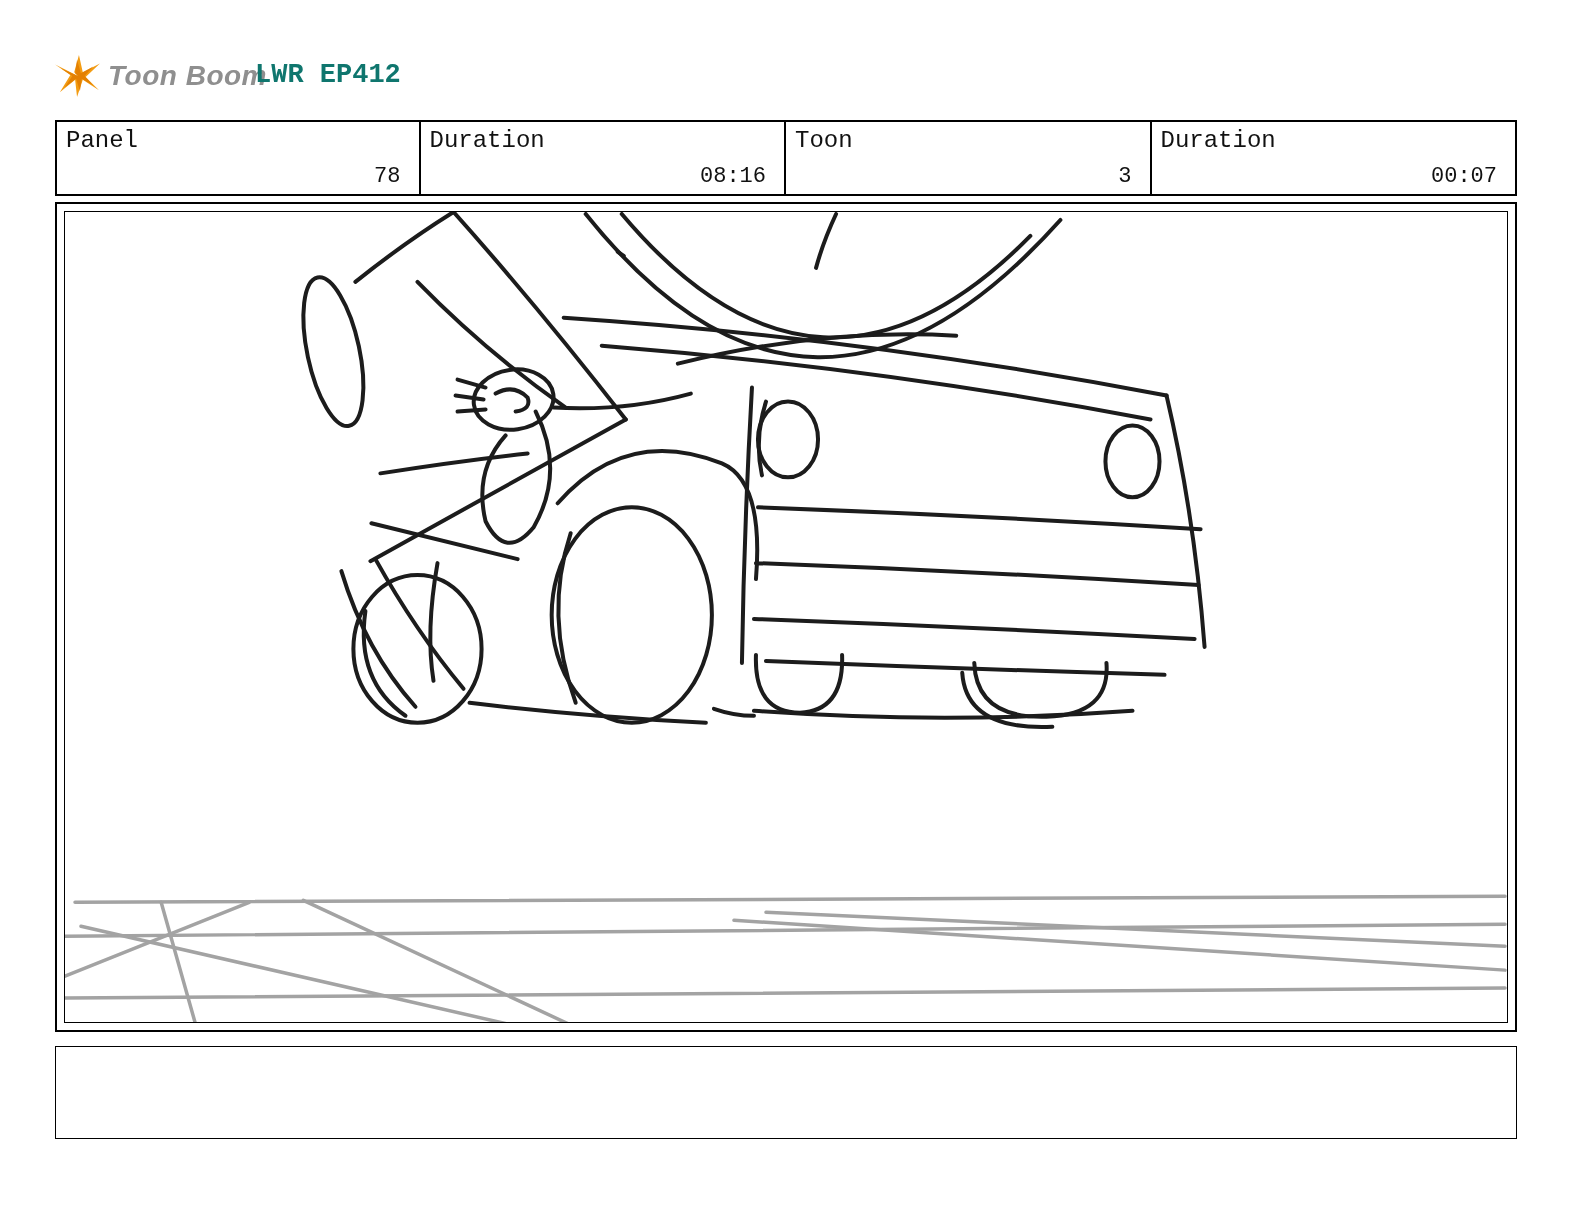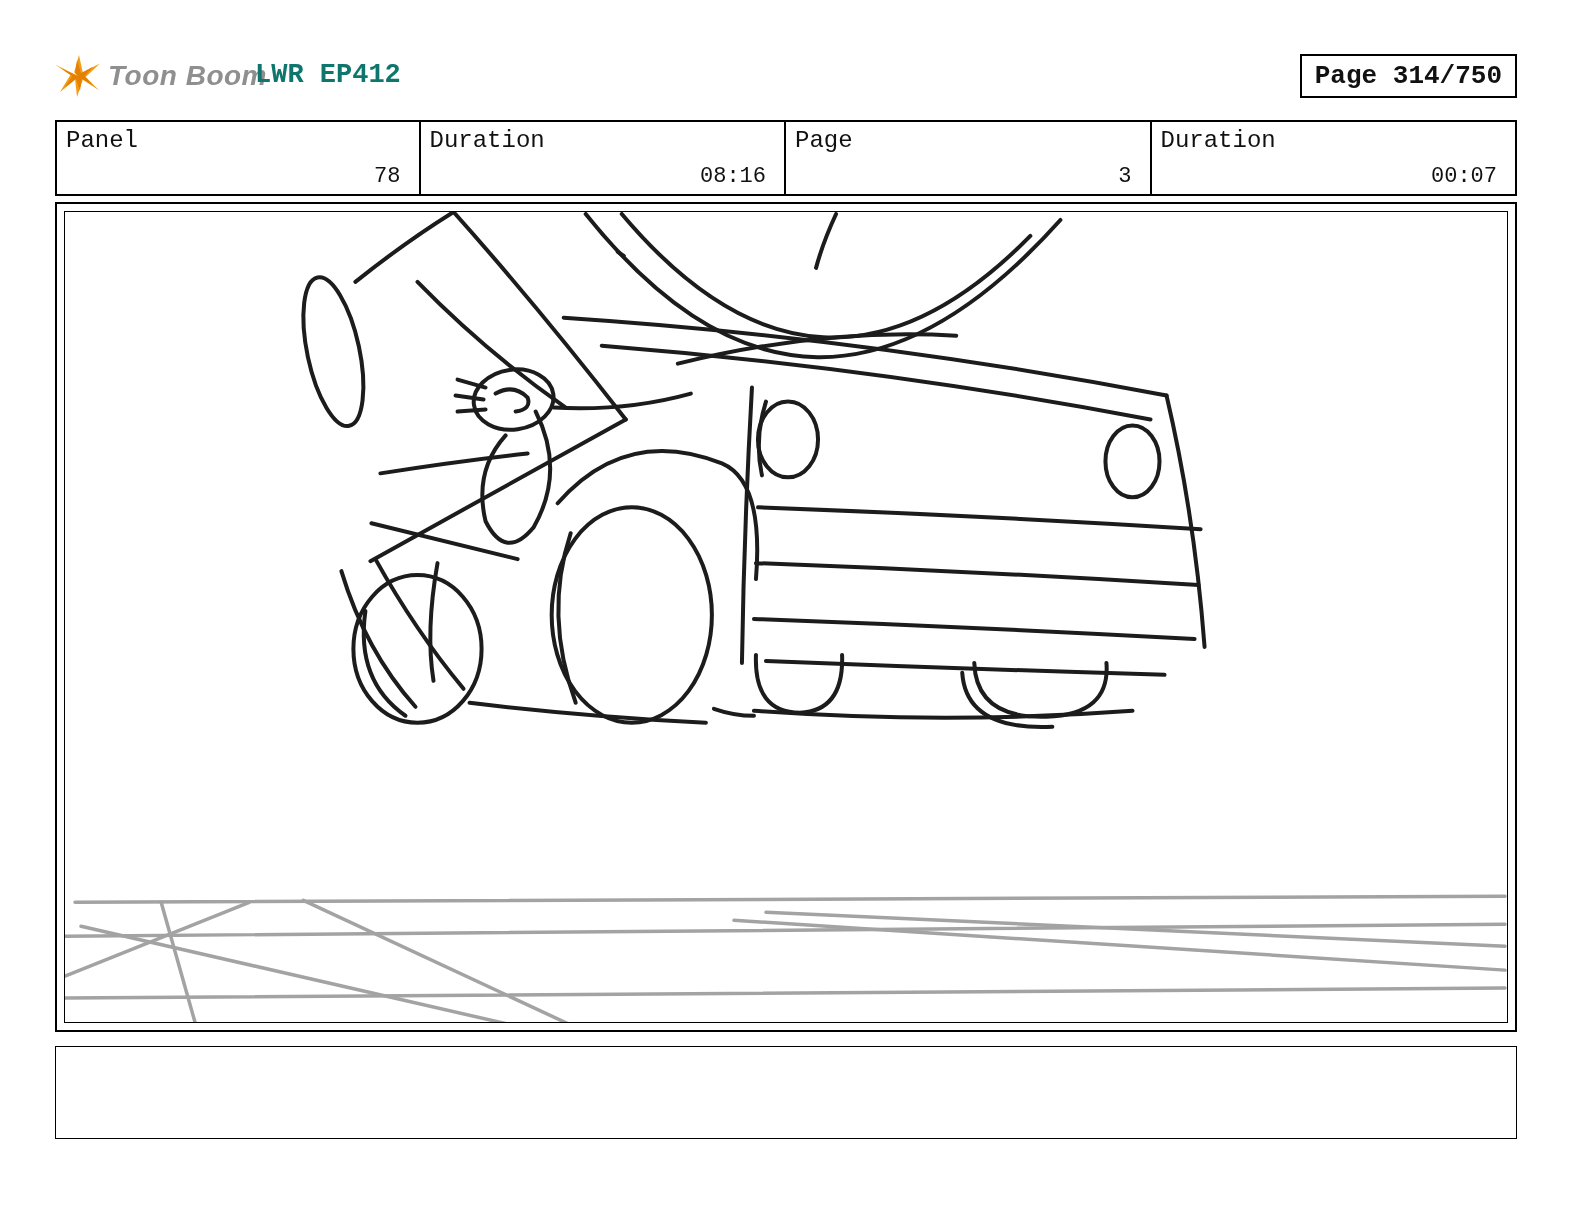--- a/index.html
+++ b/index.html
@@ -139,36 +139,33 @@
 
   <header class="topbar">
     <div class="brand">
       <svg class="logo-ico" viewBox="0 0 48 44" aria-hidden="true">
         <polygon fill="#f39c12" points="24,22 0,10 16,21 5,39 21,26 23,44 29,26 46,37 32,23 47,9 29,18 25,0 20,18"></polygon>
         <polygon fill="#e07b00" points="24,22 6,14 18,22 10,34 22,25 26,38 28,25 40,32 31,22 40,12 27,19 23,5 21,19" opacity="0.85"></polygon>
       </svg>
       <span class="logo-word">Toon Boom</span>
     </div>
     <div class="proj-title">LWR EP412</div>
-    <div class="pagebox">
-      <span>Page 314/750</span>
-    </div>
   </header>
 
   <div class="infobar">
     <div class="cell">
       <span class="lbl">Panel</span>
       <span class="val">78</span>
     </div>
     <div class="cell">
       <span class="lbl">Duration</span>
       <span class="val">08:16</span>
     </div>
     <div class="cell">
-      <span class="lbl">Page</span>
+      <span class="lbl">Toon</span>
       <span class="val">3</span>
     </div>
     <div class="cell">
       <span class="lbl">Duration</span>
       <span class="val">00:07</span>
     </div>
   </div>
 
   <div class="panel-frame">
     <div class="panel-inner">

